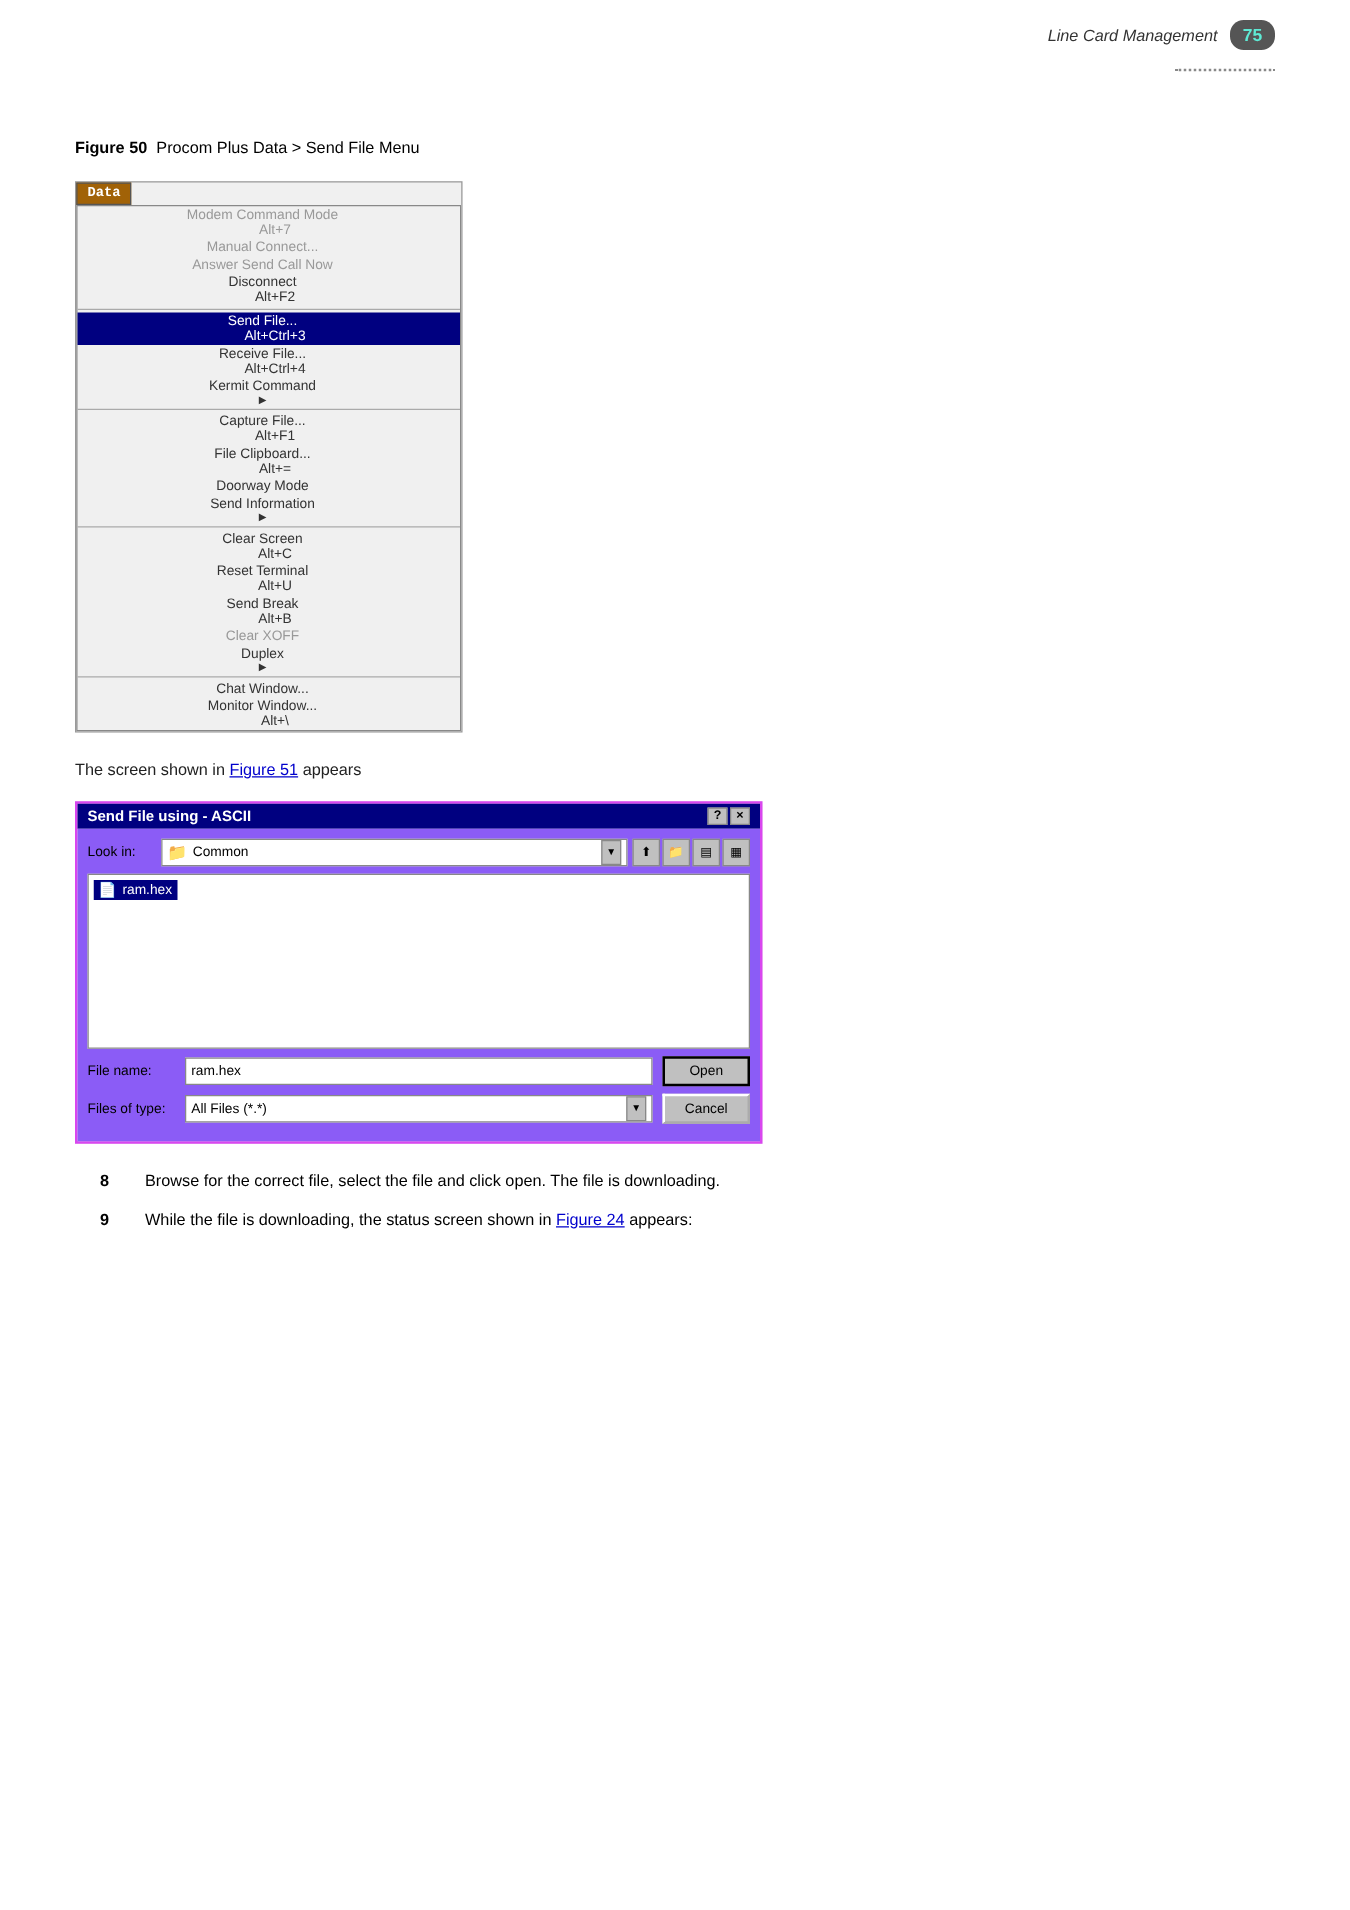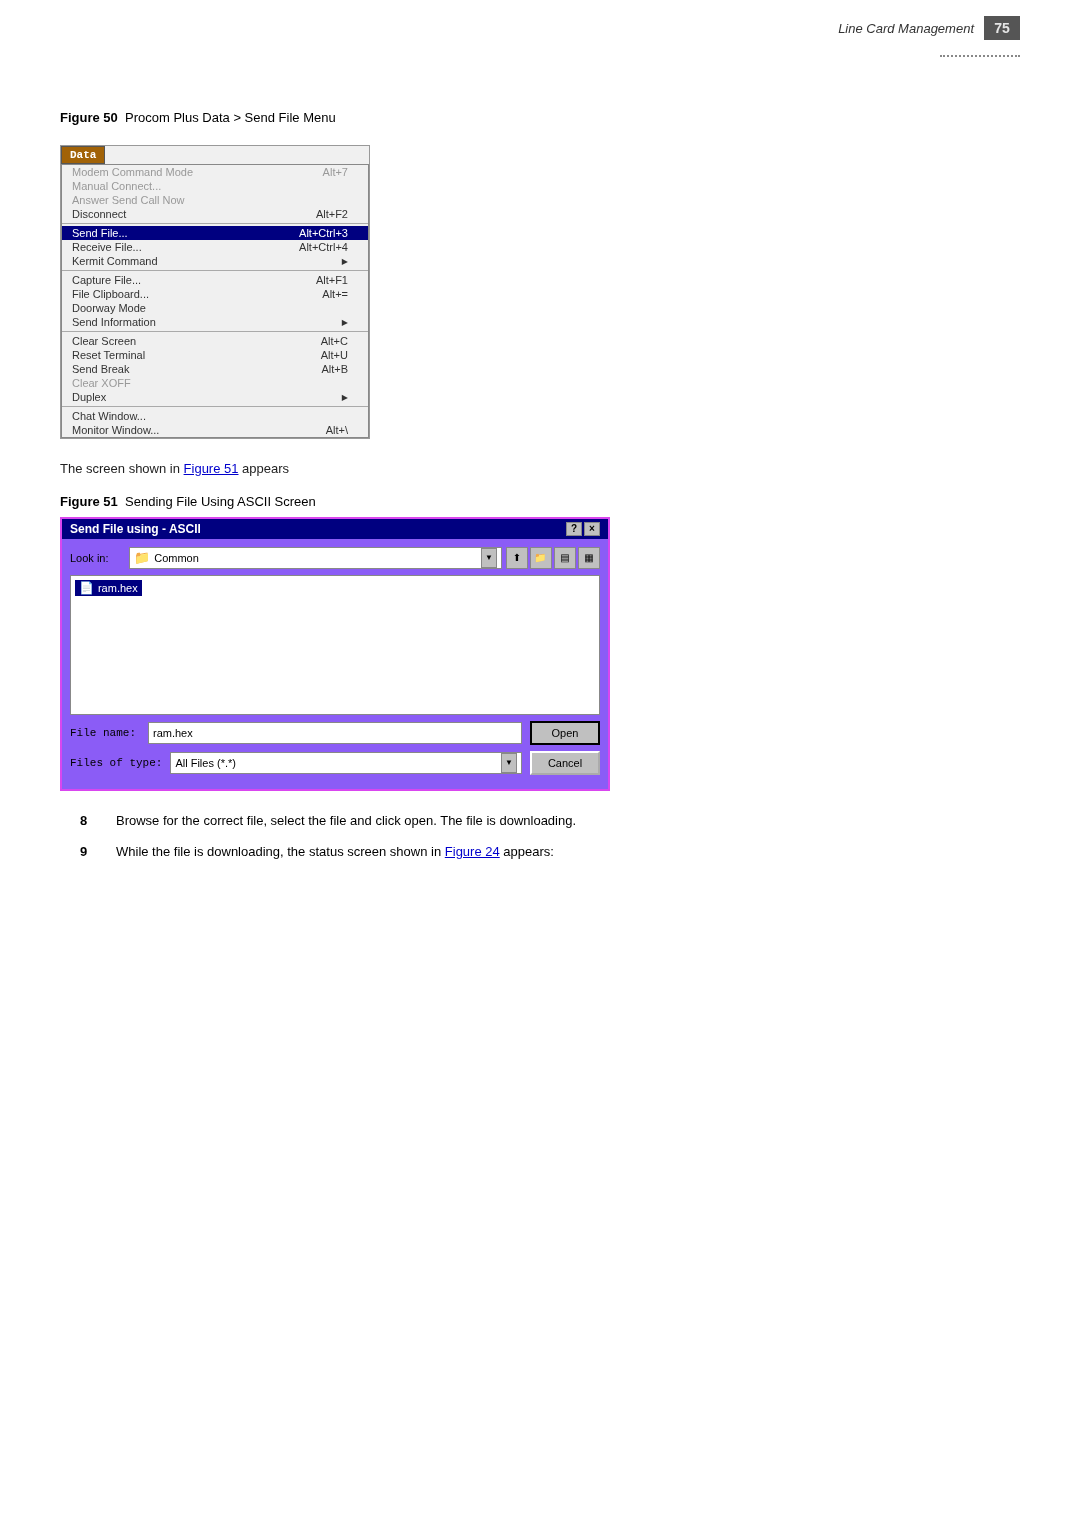--- a/index.html
+++ b/index.html
@@ -28,26 +28,27 @@
     }
 
     .header-title {
       font-style: italic;
       font-size: 13px;
       color: #333;
     }
 
     .page-number-box {
       background: #555;
-      color: #e5e5e5;
+      color: #5eead4;
       font-weight: bold;
       padding: 4px 10px;
       font-size: 14px;
       min-width: 36px;
       text-align: center;
+      border-radius: 11px;
     }
 
     .dotted-line {
       border-bottom: 2px dotted #888;
       width: 80px;
       position: absolute;
       top: 55px;
       right: 60px;
     }
 
@@ -89,20 +90,21 @@
 
     .menu-item {
       padding: 1px 20px 1px 10px;
       display: flex;
       justify-content: space-between;
       align-items: center;
       cursor: default;
       font-family: Arial, Helvetica, sans-serif;
       font-size: 11px;
       color: #333;
+      flex-direction: column;
     }
 
     .menu-item.selected {
       background: #000080;
       color: white;
     }
 
     .menu-item.disabled {
       color: #999;
     }
@@ -188,21 +190,20 @@
       display: flex;
       align-items: center;
       margin-bottom: 6px;
       gap: 8px;
     }
 
     .dialog-label {
       min-width: 70px;
       font-size: 11px;
       color: #000;
-      font-family: Liberation Mono, monospace;
     }
 
     .dialog-input {
       flex: 1;
       height: 22px;
       border: 1px solid #888;
       background: white;
       padding: 2px 4px;
       font-size: 11px;
       display: flex;
@@ -434,23 +435,20 @@
         <span>Monitor Window...</span>
           <span class="menu-shortcut">Alt+\</span>
       </div>
     </div>
   </div>
 
   <div class="body-text">
     <span>The screen shown in </span><a class="figure-link">Figure 51</a><span> appears</span>
   </div>
 
-  <div class="figure51-caption">
-    <strong>Figure 51</strong>&nbsp;&nbsp;<span>Sending File Using ASCII Screen</span>
-  </div>
 
   <div class="dialog-screenshot">
 
     <div class="dialog-title-bar">
       <span>Send File using - ASCII</span>
       <div class="dialog-title-buttons">
         <div class="dialog-title-btn">?</div>
         <div class="dialog-title-btn">×</div>
       </div>
     </div>

